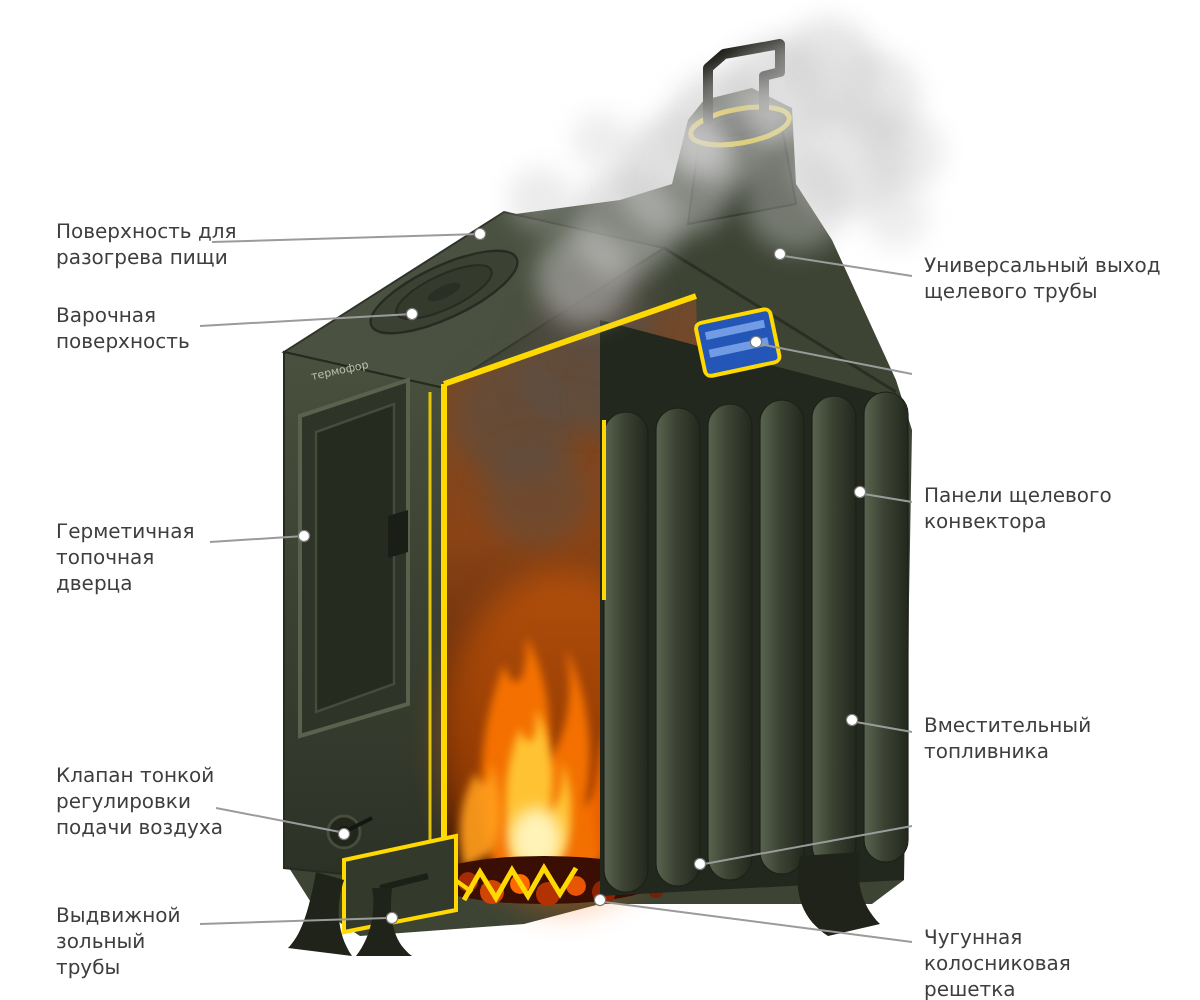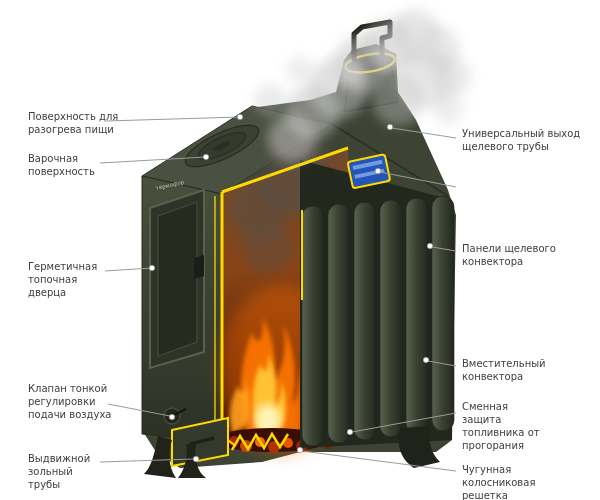--- a/index.html
+++ b/index.html
@@ -215,22 +215,19 @@
     <span>Выдвижной зольный трубы</span>
   </div>
 
   <div class="label" style="left:462px;top:127px;width:120px">
     <span>Универсальный выход щелевого трубы</span>
   </div>
   <div class="label" style="left:462px;top:242px;width:110px">
     <span>Панели щелевого конвектора</span>
   </div>
   <div class="label" style="left:462px;top:357px;width:80px">
-    <span>Вместительный конвектора</span>
-  </div>
-  <div class="label" style="left:462px;top:400px;width:78px">
-    <span>Сменная защита топливника от прогорания</span>
+    <span>Вместительный топливника</span>
   </div>
   <div class="label" style="left:462px;top:463px;width:115px">
     <span>Чугунная колосниковая решетка</span>
   </div>
 
 </div>
 
 </body></html>

